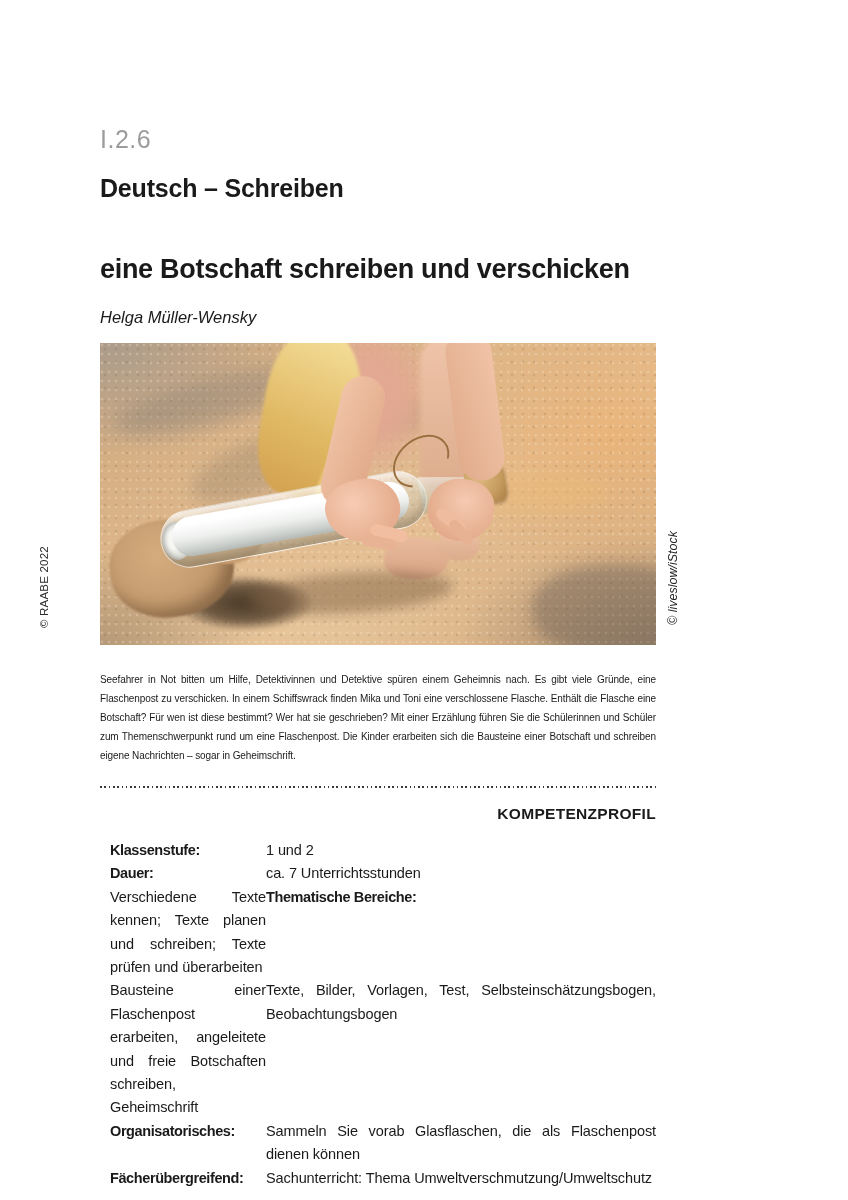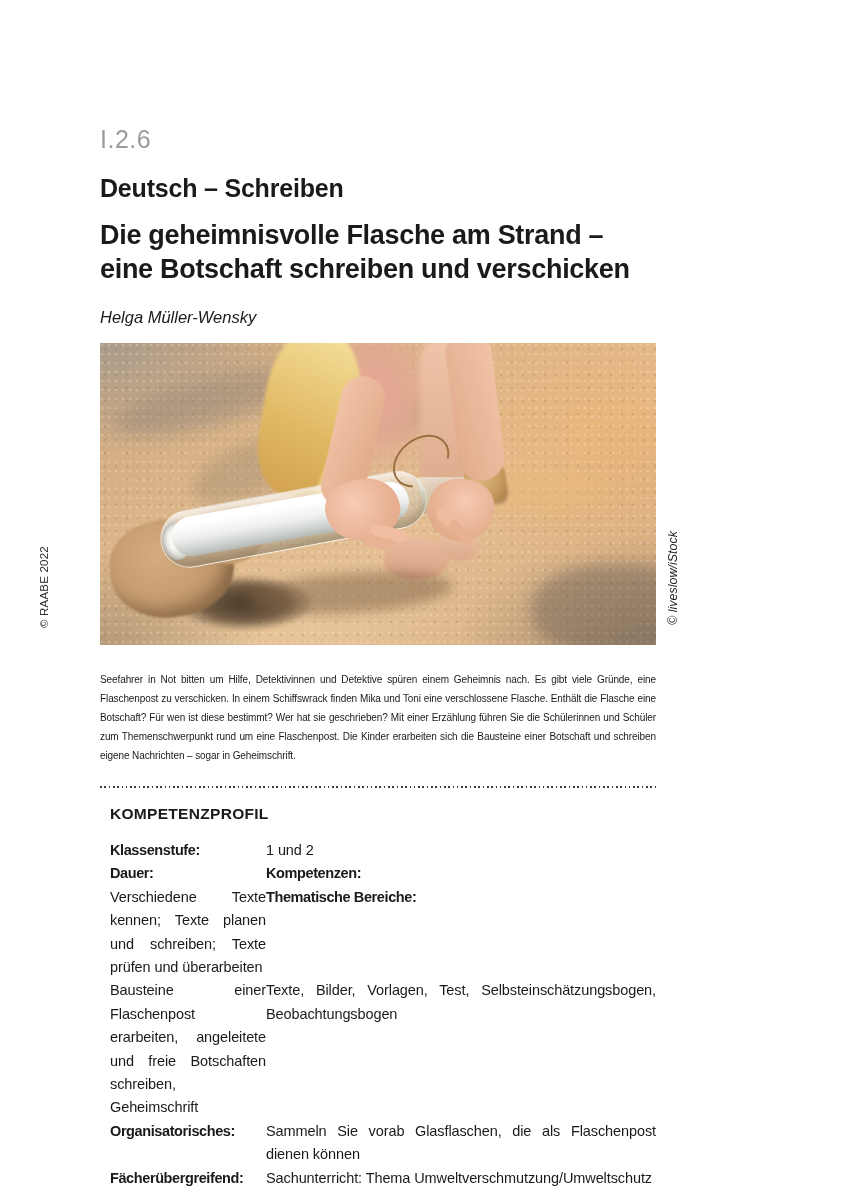--- a/index.html
+++ b/index.html
@@ -108,21 +108,21 @@
     font-size: 10px; line-height: 19px; letter-spacing: -0.1px;
     text-align: justify;
     hyphens: auto; -webkit-hyphens: auto;
   }
   .dotted-rule {
     margin-top: 21px;
     height: 2px;
     background: repeating-linear-gradient(90deg, #3a3a3a 0 1.6px, transparent 1.6px 4.3px);
   }
   .profile { margin-top: 17px; padding-left: 10px; }
-  .profile-heading { font-size: 15.5px; font-weight: 700; letter-spacing: 0.3px; }
+  .profile-heading { font-size: 15.5px; font-weight: 700; letter-spacing: 0.3px; text-align: right; }
   .profile-table {
     margin-top: 16px;
     display: grid; grid-template-columns: 156px 1fr;
     font-size: 14.5px; line-height: 23.4px;
   }
   .profile-label { font-weight: 700; letter-spacing: -0.4px; padding-right: 6px; }
   .profile-value { text-align: justify; letter-spacing: -0.1px; hyphens: auto; -webkit-hyphens: auto; }
   .dotted-rule.bottom { margin-top: 14px; }
 
   
@@ -140,21 +140,21 @@
 
 <div class="credit-vert credit-raabe">© RAABE 2022</div>
 
 <div class="content">
 
   <div class="lesson-code">I.2.6</div>
 
   <div class="subject">Deutsch – Schreiben</div>
 
   <h1 class="page-title">
-    <span>Die geheimnisvolle Flasche am Strand –</span><br>
+    <br>
     <span>eine Botschaft schreiben und verschicken</span>
   </h1>
 
   <div class="author">Helga Müller-Wensky</div>
 
   <div class="photo">
     <div class="sand-grain"></div>
     <div class="smudge-a"></div>
     <div class="smudge-b"></div>
     <div class="smudge-c"></div>
@@ -191,21 +191,21 @@
   <p class="intro" lang="de">Seefahrer in Not bitten um Hilfe, Detektivinnen und Detektive spüren einem Geheimnis nach. Es gibt viele Gründe, eine Flaschenpost zu verschicken. In einem Schiffswrack finden Mika und Toni eine verschlossene Flasche. Enthält die Flasche eine Botschaft? Für wen ist diese bestimmt? Wer hat sie geschrieben? Mit einer Erzählung führen Sie die Schülerinnen und Schüler zum Themenschwerpunkt rund um eine Flaschenpost. Die Kinder erarbeiten sich die Bausteine einer Botschaft und schreiben eigene Nachrichten – sogar in Geheimschrift.</p>
 
   <div class="dotted-rule top"></div>
 
   <div class="profile">
     <div class="profile-heading">KOMPETENZPROFIL</div>
     <div class="profile-table">
       <div class="profile-label">Klassenstufe:</div>
       <div class="profile-value" lang="de">1 und 2</div>
       <div class="profile-label">Dauer:</div>
-      <div class="profile-label">Kompetenzen:</div>
+      <div class="profile-value" lang="de">ca. 7 Unterrichtsstunden</div>
       <div class="profile-value" lang="de">Verschiedene Texte kennen; Texte planen und schreiben; Texte prüfen und überarbeiten</div>
       <div class="profile-label">Thematische Bereiche:</div>
       <div class="profile-value" lang="de">Bausteine einer Flaschenpost erarbeiten, angeleitete und freie Botschaften schreiben, Geheimschrift</div>
       <div class="profile-value" lang="de">Texte, Bilder, Vorlagen, Test, Selbsteinschätzungsbogen, Beobachtungsbogen</div>
       <div class="profile-label">Organisatorisches:</div>
       <div class="profile-value" lang="de">Sammeln Sie vorab Glasflaschen, die als Flaschenpost dienen können</div>
       <div class="profile-label">Fächerübergreifend:</div>
       <div class="profile-value" lang="de">Sachunterricht: Thema Umweltverschmutzung/Umweltschutz</div>
     </div>
   </div>

